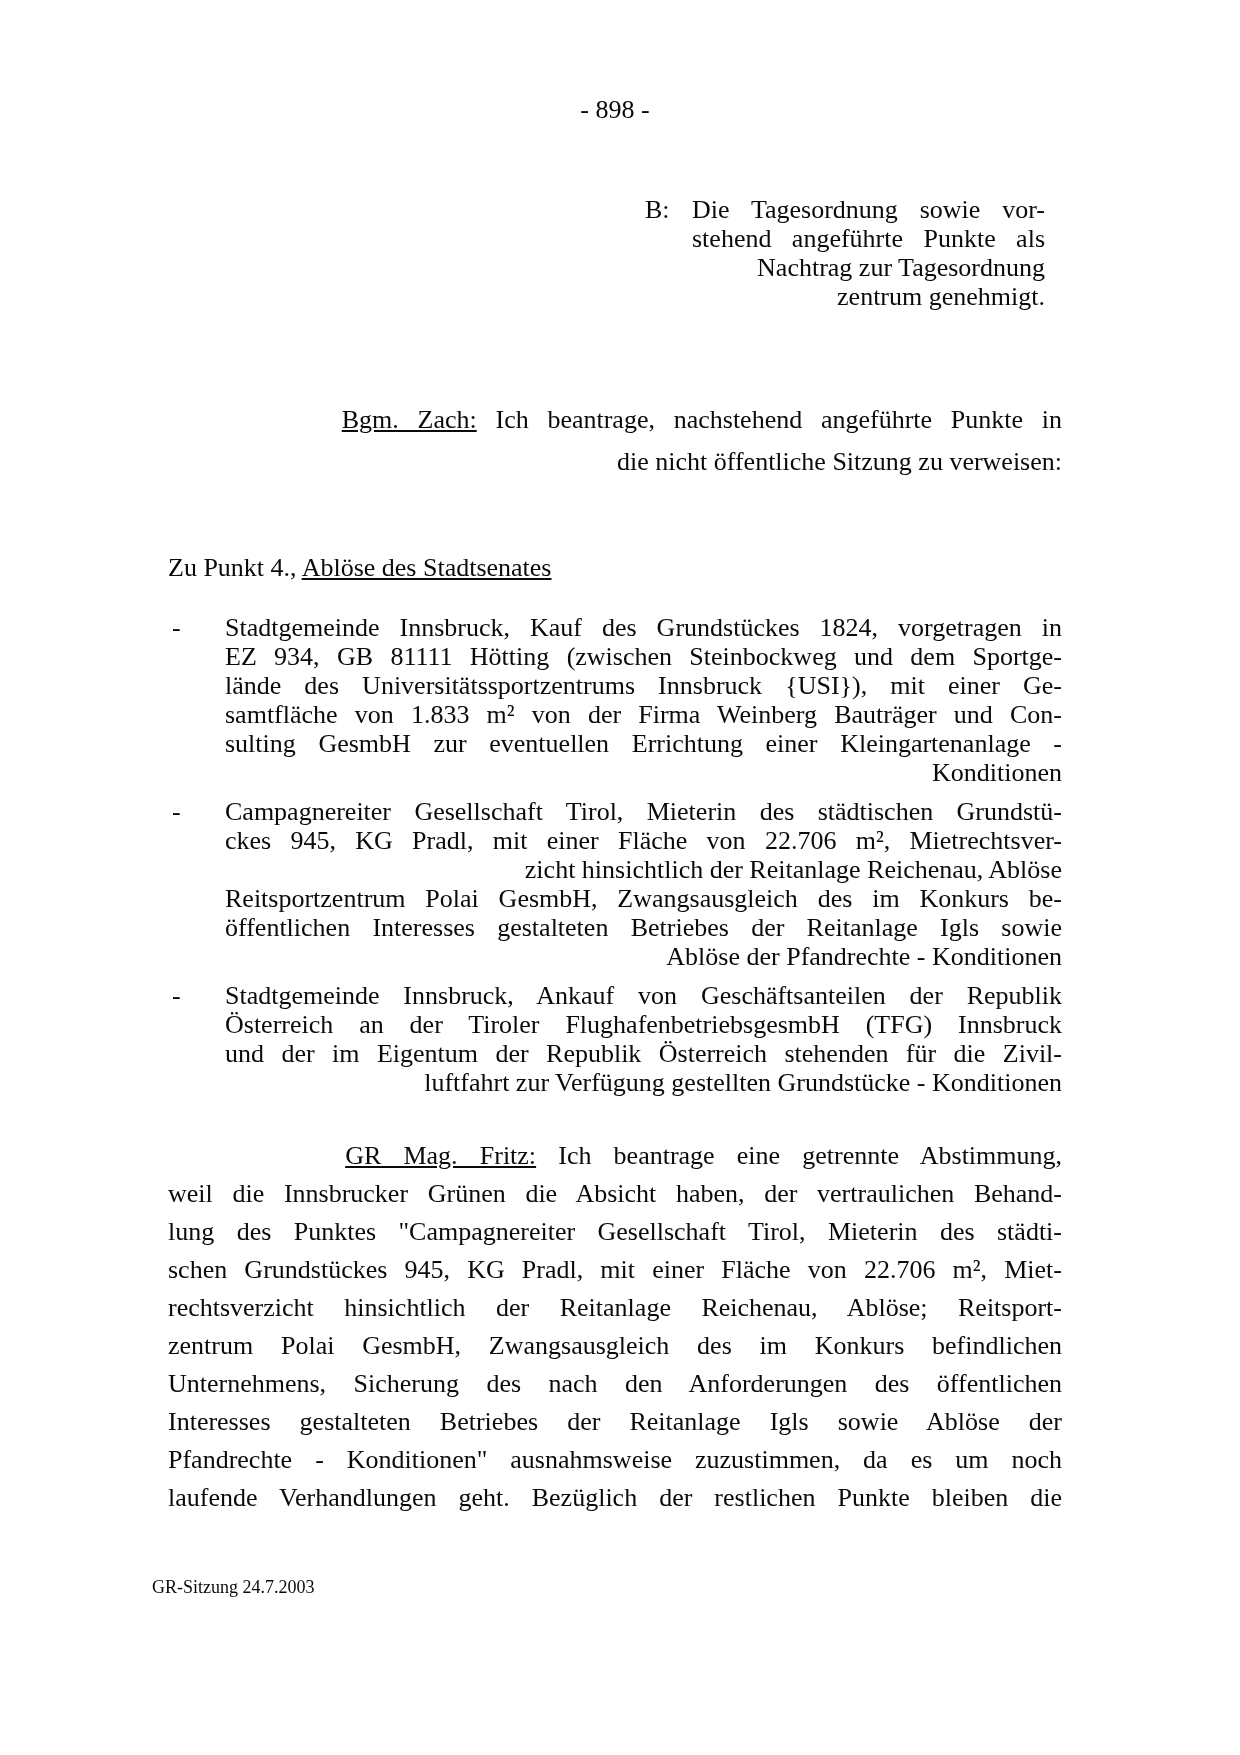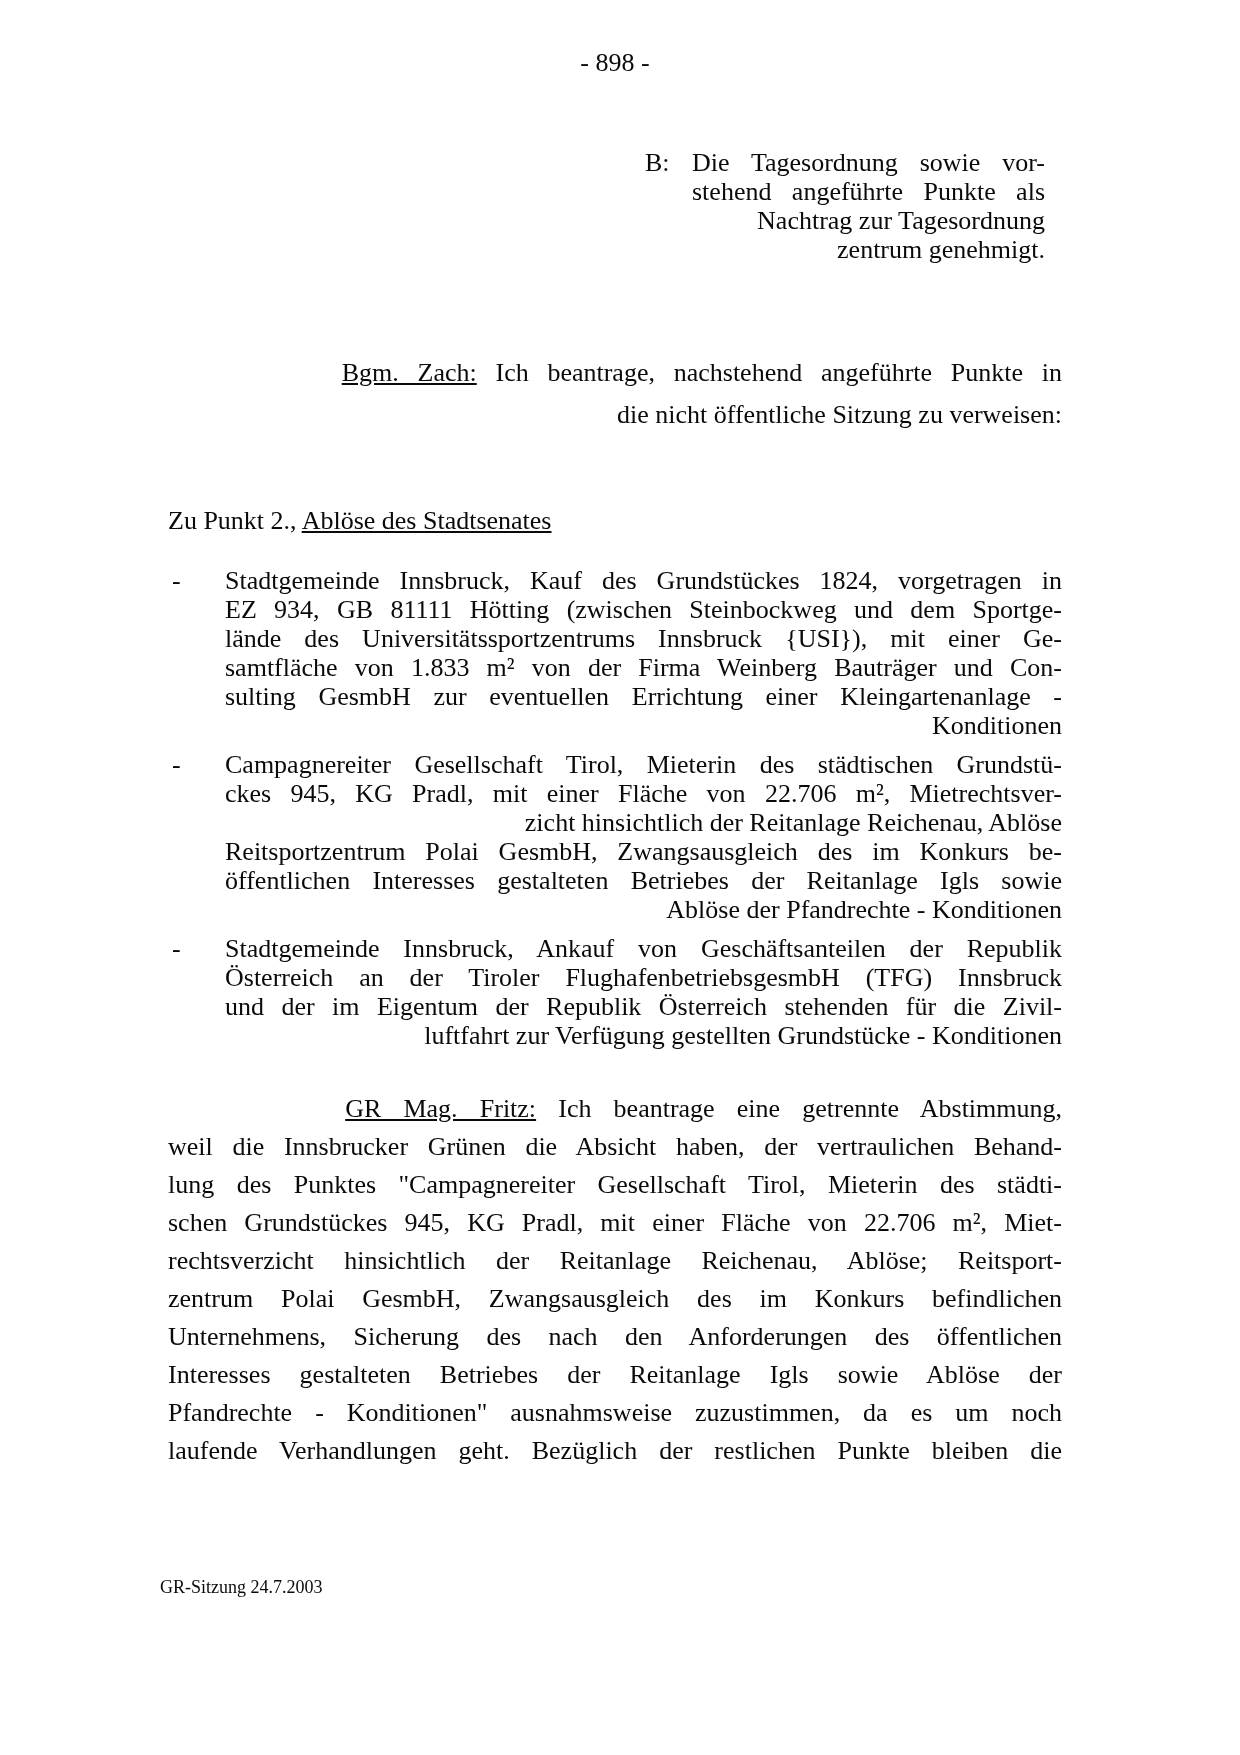--- a/index.html
+++ b/index.html
@@ -6,21 +6,21 @@
   .page {
     position: relative;
     width: 1240px;
     height: 1755px;
     background: #ffffff;
     color: #0a0a0a;
     font-family: "Liberation Serif", "DejaVu Serif", serif;
     font-size: 26px;
     overflow: hidden;
     box-sizing: border-box;
-    padding: 48px 178px 0 168px;
+    padding: 95px 178px 0 168px;
   }
   .page-number {
     text-align: center;
     line-height: 30px;
   }
   
   .b-block {
     margin-top: 70px;
     margin-left: 477px;
     display: flex;
@@ -55,21 +55,21 @@
   .bullet .dash {
     position: absolute;
     left: 4px;
     top: 0;
   }
   
   .line { text-align: right; }
   .jl { text-align: justify; text-align-last: justify; }
   .footer {
     position: absolute;
-    left: 160px;
+    left: 152px;
     top: 1576px;
     font-size: 18px;
     line-height: 22px;
   }
 </style>
 </head>
 <body>
 
 <div class="page">
 
@@ -88,21 +88,21 @@
   <div class="para-zach">
     <div class="line jl">
       <span class="indent"></span>
       <span class="u">Bgm. Zach:</span>
       <span>Ich beantrage, nachstehend angeführte Punkte in</span>
     </div>
     <div class="line">die nicht öffentliche Sitzung zu verweisen:</div>
   </div>
 
   <div class="heading">
-    <span>Zu Punkt 2., </span><span class="u">Ablöse des Stadtsenates</span>
+    <span>Zu Punkt 4., </span><span class="u">Ablöse des Stadtsenates</span>
   </div>
 
   <div class="bullets">
     <div class="bullet">
       <span class="dash">-</span>
       <div>
           <div class="line jl">Stadtgemeinde Innsbruck, Kauf des Grundstückes 1824, vorgetragen in</div>
           <div class="line jl">EZ 934, GB 81111 Hötting (zwischen Steinbockweg und dem Sportge-</div>
           <div class="line jl">lände des Universitätssportzentrums Innsbruck {USI}), mit einer Ge-</div>
           <div class="line jl">samtfläche von 1.833 m² von der Firma Weinberg Bauträger und Con-</div>

